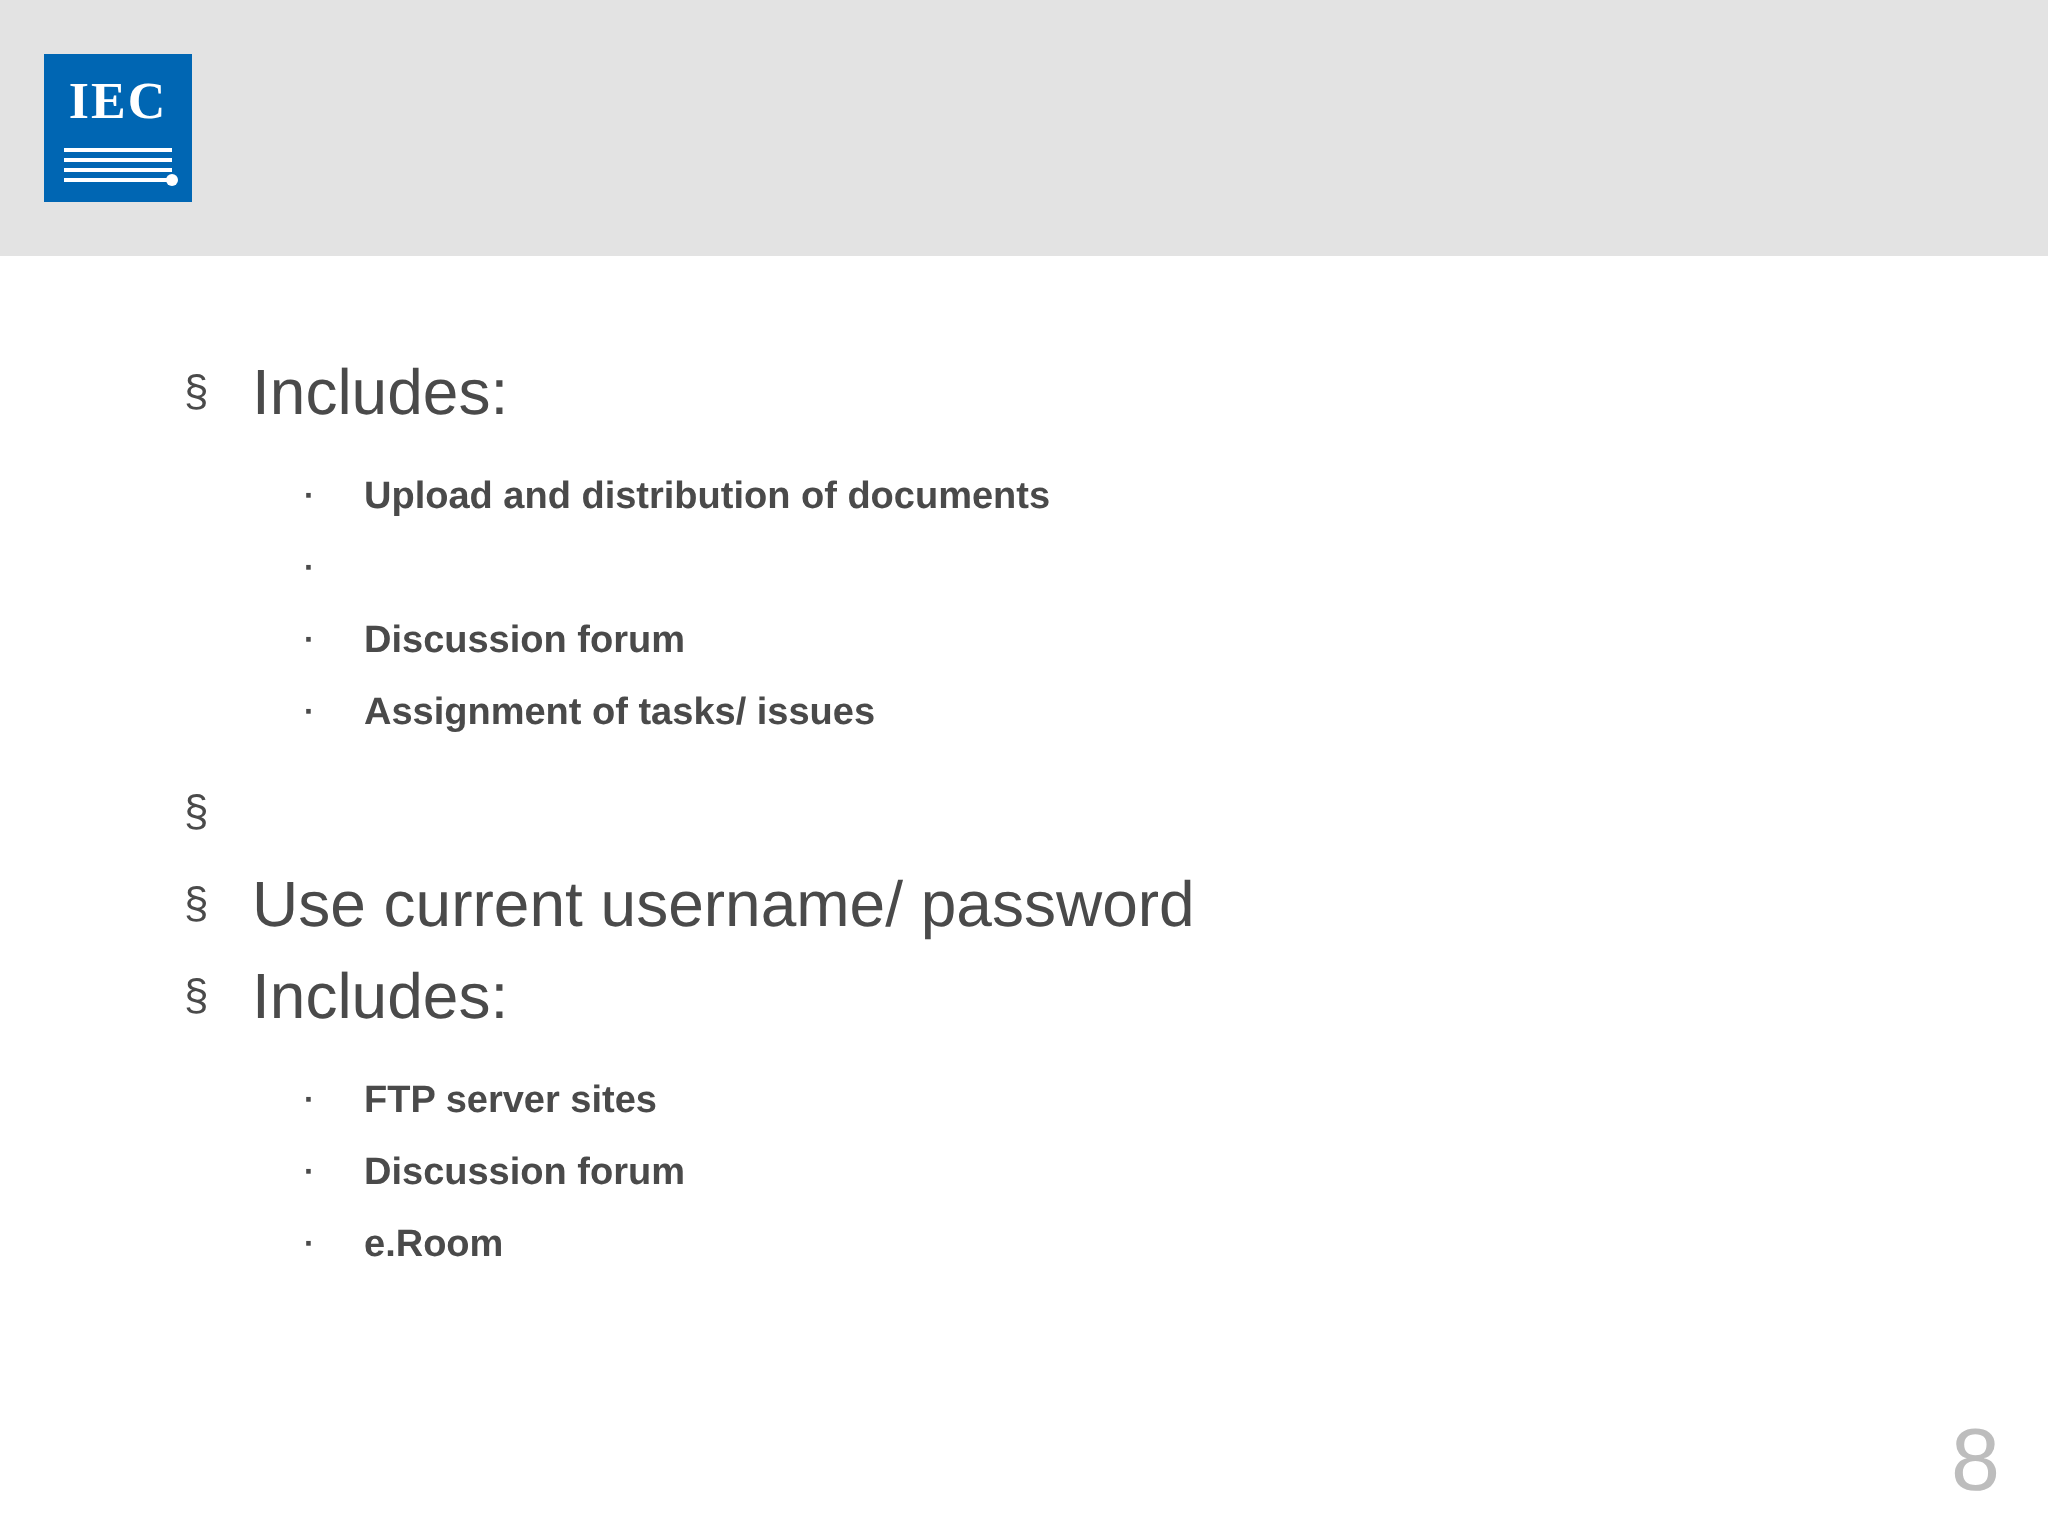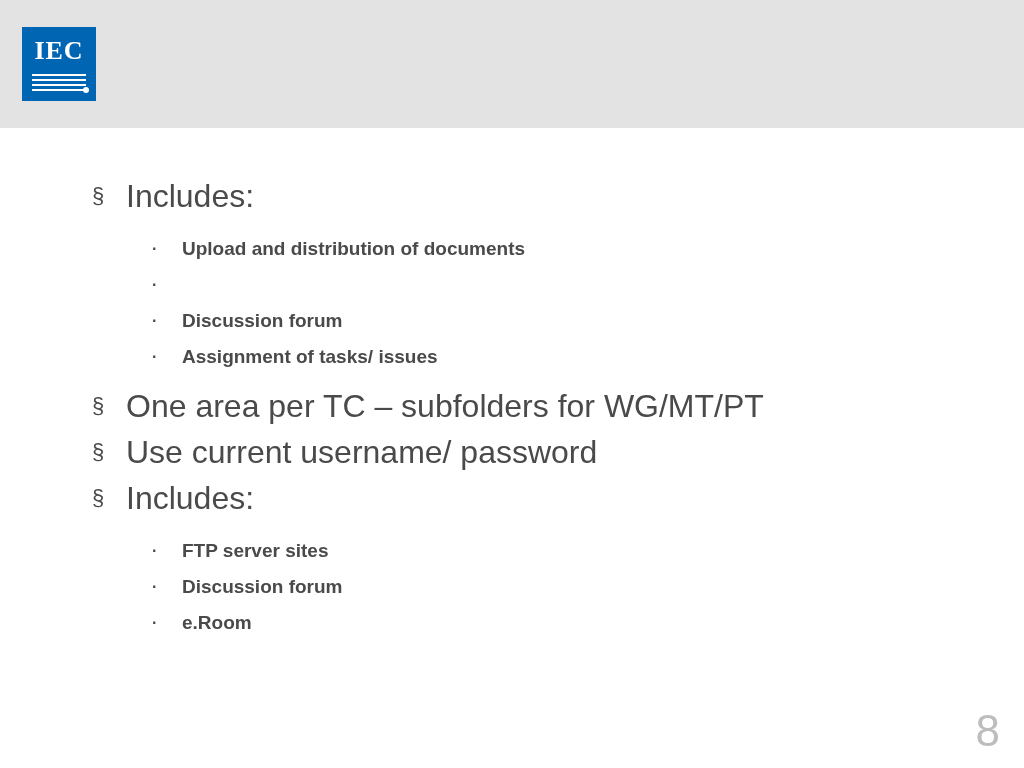--- a/index.html
+++ b/index.html
@@ -112,21 +112,20 @@
   </div>
   <div class="bullet-l2">
     <span class="marker">·</span>
     <span class="txt">Assignment of tasks/ issues</span>
   </div>
 
   <div class="group-gap"></div>
 
   <div class="bullet-l1">
     <span class="marker">§</span>
-    <span class="txt">One area per TC – subfolders for WG/MT/PT</span>
   </div>
   <div class="bullet-l1">
     <span class="marker">§</span>
     <span class="txt">Use current username/ password</span>
   </div>
   <div class="bullet-l1">
     <span class="marker">§</span>
     <span class="txt">Includes:</span>
   </div>
 

